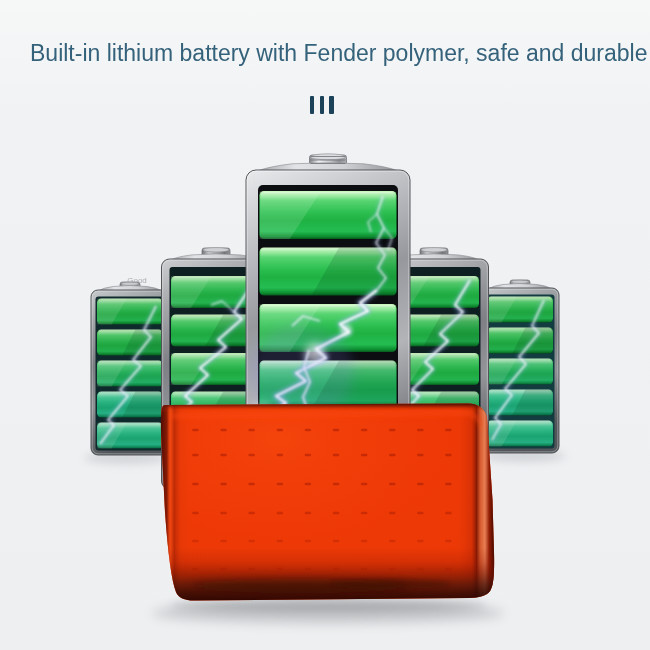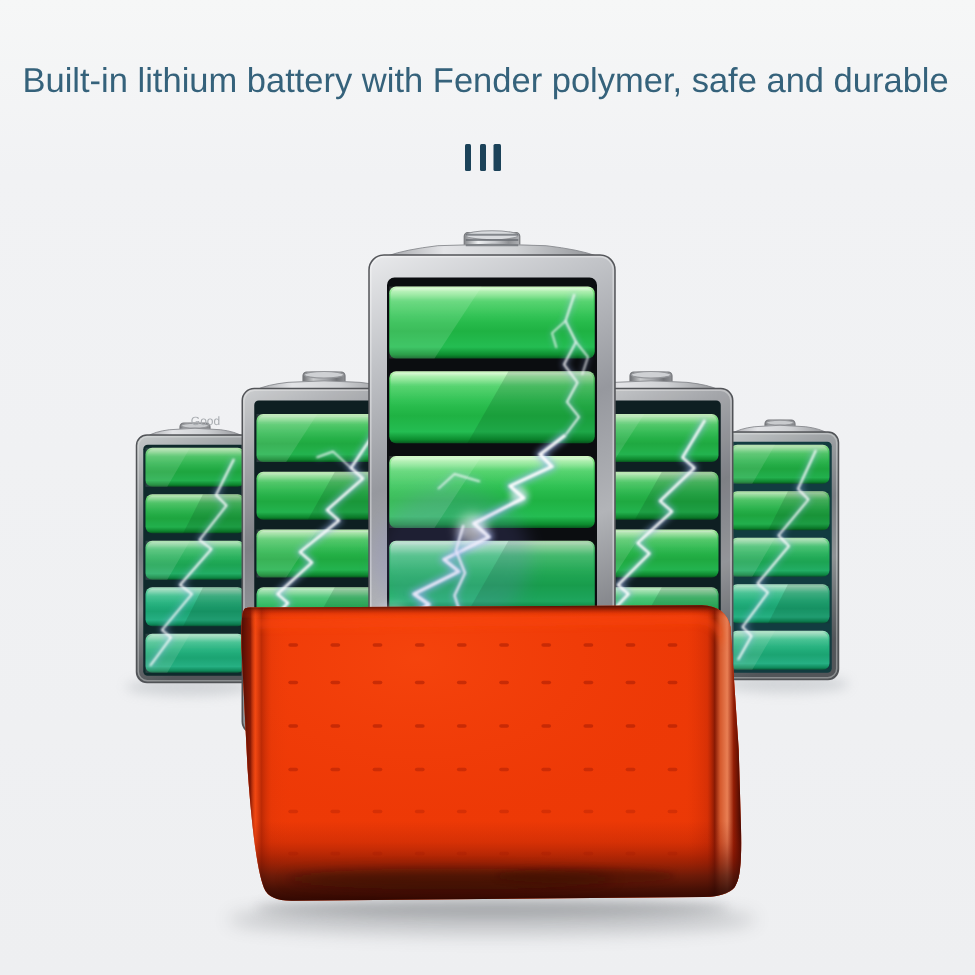--- a/index.html
+++ b/index.html
@@ -1,18 +1,18 @@
 <!DOCTYPE html>
 <html><head>
 <meta charset="utf-8">
 <style>
   html,body { margin:0; padding:0; width:650px; height:650px; overflow:hidden;
                background:#f1f2f4; font-family:"Liberation Sans", sans-serif; }
   .stage { position:relative; width:650px; height:650px; }
-  .title { position:absolute; left:15px; top:40px; font-size:23px; color:#35627b;
+  .title { position:absolute; left:30px; top:40px; font-size:23px; color:#35627b;
             white-space:nowrap; }
   .bars { position:absolute; left:310px; top:96px; display:flex; gap:5.5px; }
   .bars div { width:4.2px; height:18px; background:#1b4259; border-radius:1px; }
 </style>
 </head>
 <body>
 <div class="stage">
 <svg xmlns="http://www.w3.org/2000/svg" width="650" height="650" viewBox="0 0 650 650">
 
 <defs>

